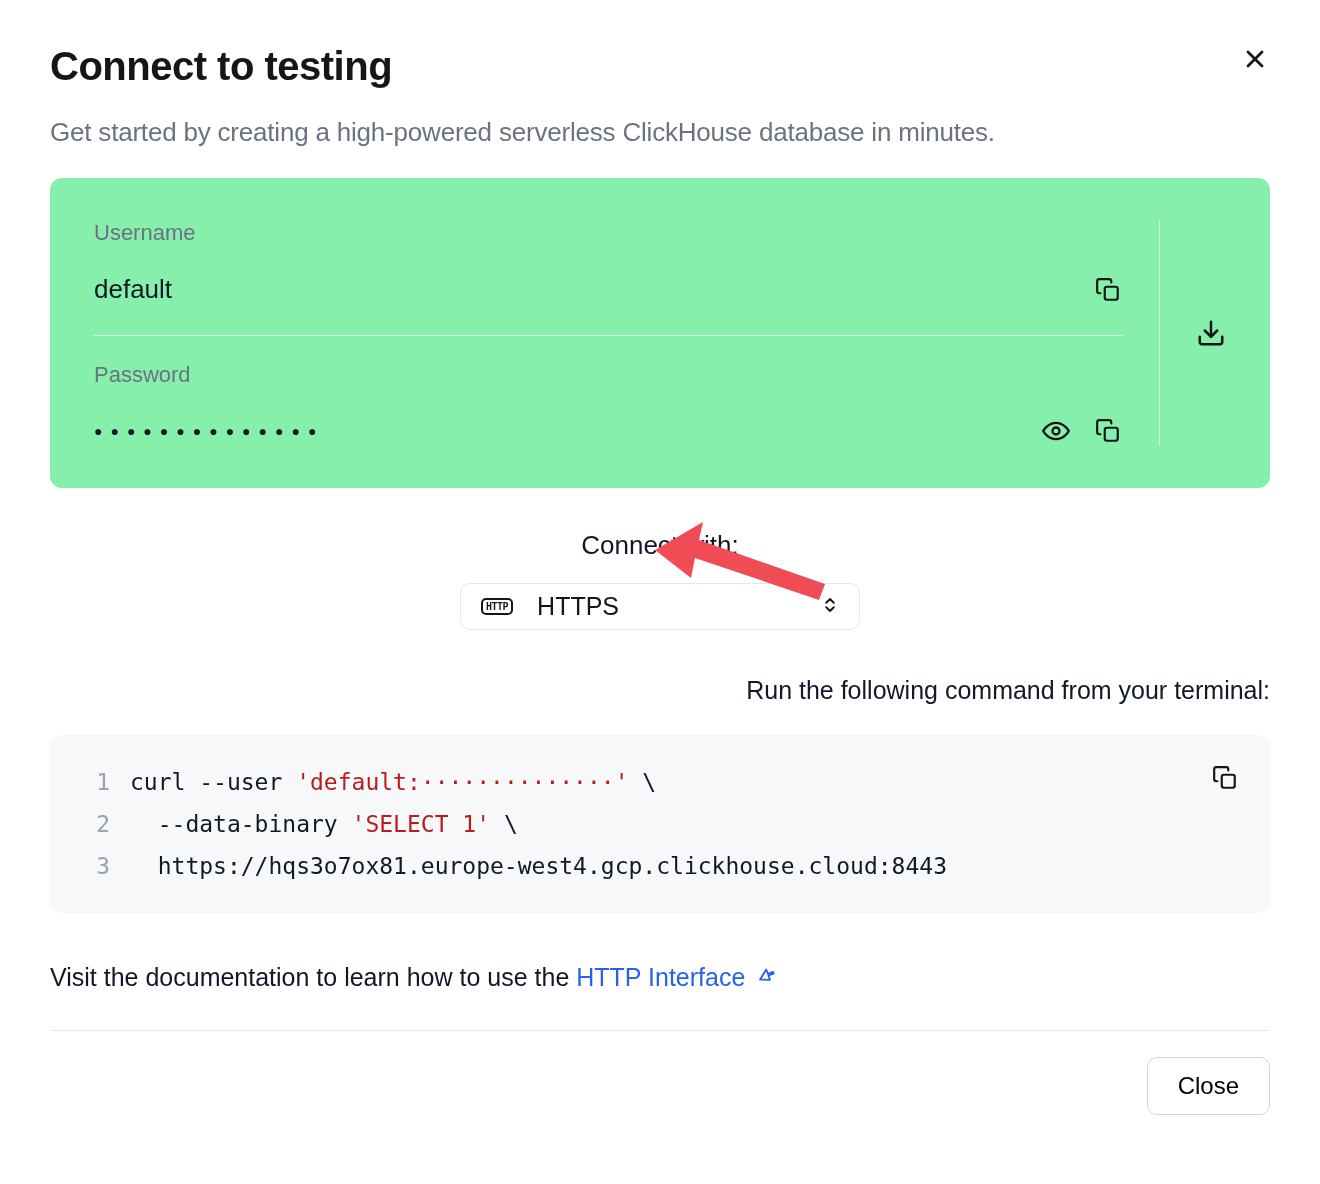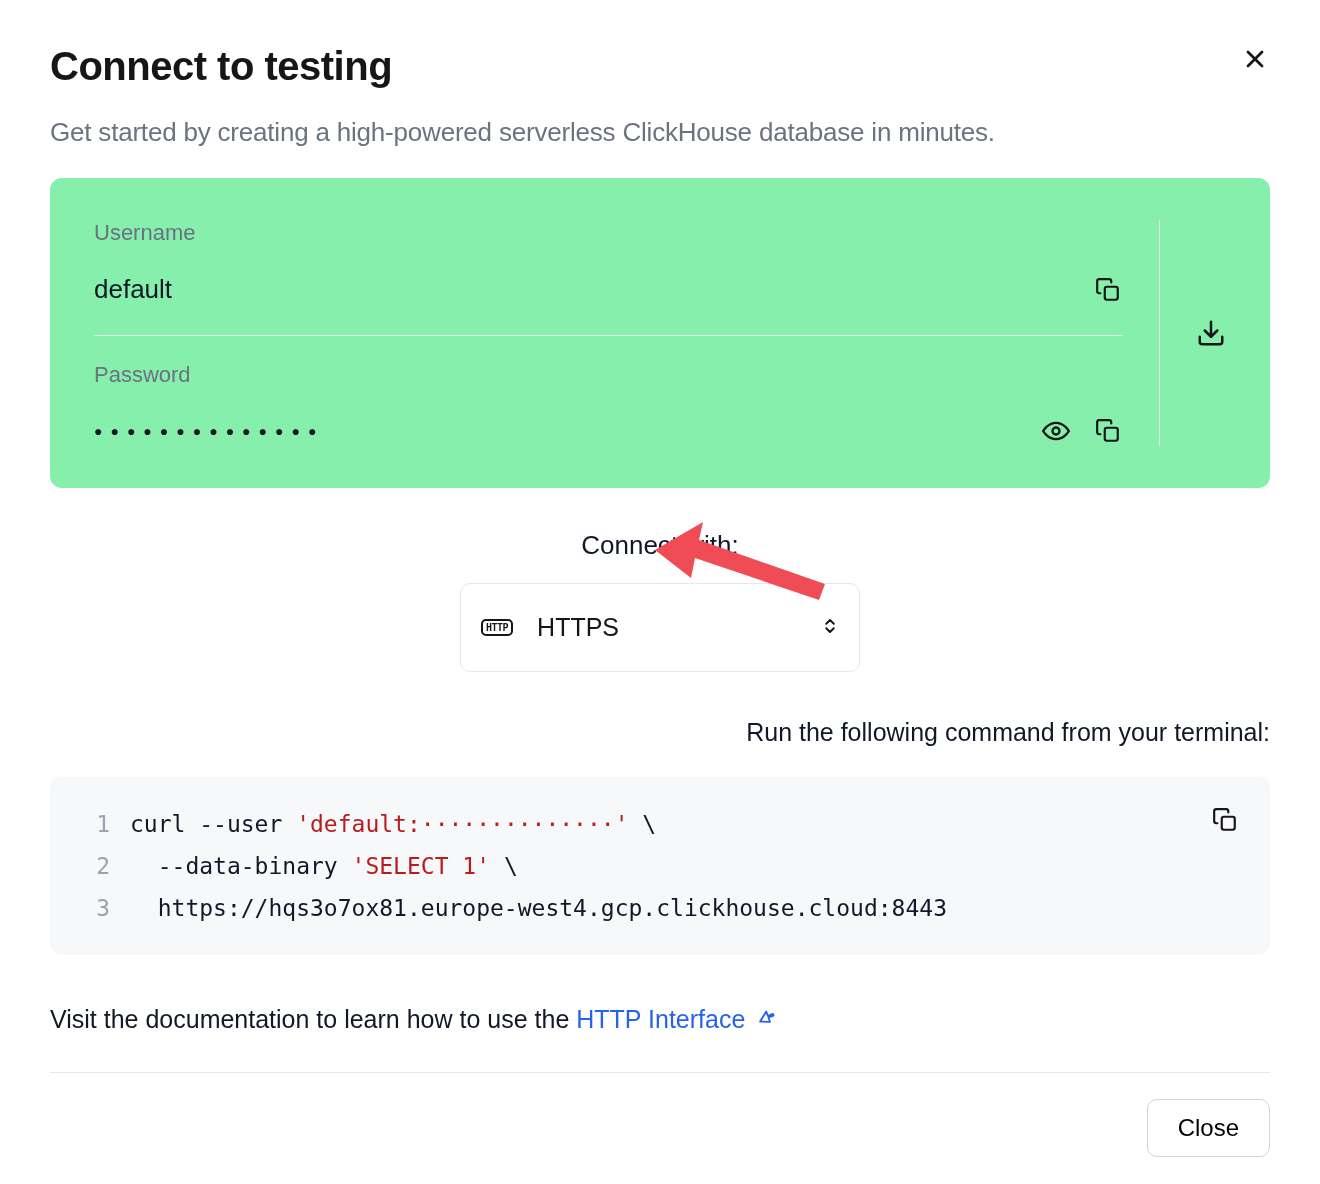--- a/index.html
+++ b/index.html
@@ -89,21 +89,21 @@
   .connect-label {
     font-size: 26px;
     color: #111827;
   }
   .select {
     display: flex;
     align-items: center;
     gap: 24px;
     border: 1px solid #e5e7eb;
     border-radius: 10px;
-    padding: 29px 20px;
+    padding: 8px 20px;
     width: 400px;
     cursor: pointer;
     background:#fff;
     position:relative;
   }
   .select-text { font-size: 25px; flex:1; }
   .http-badge {
     font-family: ui-monospace, Menlo, Consolas, monospace;
     font-size: 10px;
     font-weight: 700;

